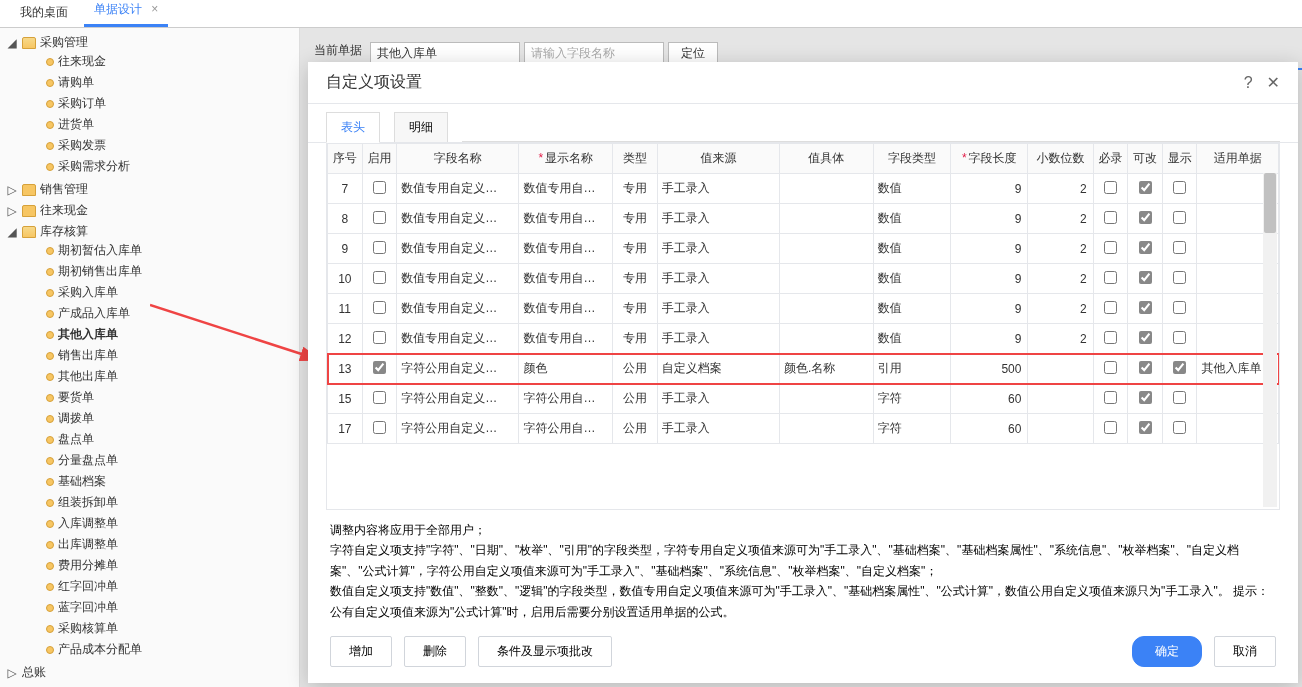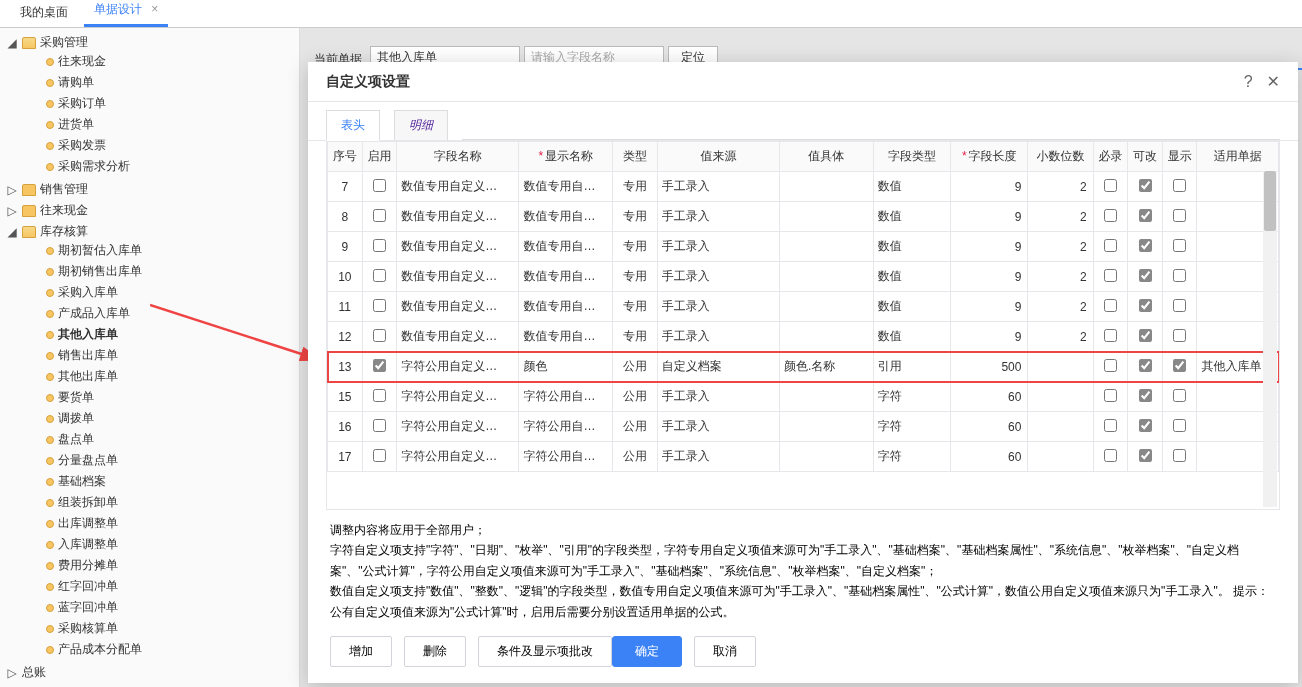--- a/index.html
+++ b/index.html
@@ -22,55 +22,55 @@
 .tree .node { display: flex; align-items: center; gap: 4px; padding-left: 6px;}
 .tree .node .tw { width: 12px; text-align: center; color: #555; cursor: pointer;}
 .tree .node .lbl { cursor: pointer; }
 .tree .node .lbl.sel { font-weight: bold; color: #333;}
 .tree .folder-icon { width: 14px; height: 12px; background: #f7c663; border: 1px solid #d6a13a; border-radius: 2px 2px 0 0; display:inline-block;}
 .tree .folder-icon.open { background: linear-gradient(#f7d98a,#f7c663);}
 .tree .bullet { width: 8px; height: 8px; border-radius: 50%; background: #f7c663; border:1px solid #d6a13a; display:inline-block;}
 .tree .children { padding-left: 20px; }
 
 
-.doc-header { display: flex; align-items: flex-end; gap: 4px; height: 28px; border-bottom: 2px solid #3b82f6; margin-left: 2px; }
+.doc-header { display: flex; align-items: flex-start; gap: 4px; height: 28px; border-bottom: 2px solid #3b82f6; margin-left: 2px; }
 .doc-header .lab { padding: 0 4px; }
 .doc-header .val { border: 1px solid #bbb; background: #fff; padding: 2px 6px; min-width: 150px; height: 22px; display: flex; align-items: center;}
 .doc-header .btn { border: 1px solid #bbb; background: #fff; padding: 2px 12px; height: 22px; cursor:pointer; display:flex; align-items:center;}
 .doc-header .search { min-width: 140px; color: #aaa;}
 .modal { position: absolute; left: 308px; top: 62px; right: 4px; bottom: 4px; background: #fff; box-shadow: 0 4px 20px rgba(0,0,0,0.2); display: flex; flex-direction: column; }
 
 .modal-title { display: flex; align-items: center; justify-content: space-between; padding: 10px 18px; border-bottom: 1px solid #e5e7eb;}
-.modal-title h3 { font-size: 14px; font-weight: 700;}
+.modal-title h3 { font-size: 16px; font-weight: 400;}
 .modal-title .tools { display: flex; gap: 14px; align-items: center;}
 .modal-title .tools span { cursor: pointer; color: #666; font-size: 16px;}
 
 .modal-tabs { display:flex; padding: 0 18px; gap:14px; border-bottom:1px solid #e5e7eb; margin-top: 8px;}
 .modal-tab { padding: 6px 14px; border:1px solid #ddd; border-bottom:none; background:#f7f7f7; cursor:pointer;}
 .modal-tab.active { background:#fff; border-bottom:1px solid #fff; margin-bottom:-1px; color:#3b82f6;}
-.modal-tab:not(.active){ color:#4c1d95;font-style:italic;}
+.modal-tab:not(.active){ color:#000000;}
 .modal-tabs .spacer{ flex:1; border-bottom:1px solid #ddd;}
 
 .grid-wrap { flex:1; overflow:auto; margin: 0 18px; border:1px solid #e5e7eb; border-top:none; position:relative;}
 table.grid { border-collapse: collapse; width: 100%; table-layout: fixed; padding-left: 47px;}
 table.grid th, table.grid td { border: 1px solid #e5e7eb; padding: 6px 4px; text-align: left; overflow: hidden; white-space: nowrap; text-overflow: ellipsis; height:30px;}
 table.grid th { background: #fafafa; font-weight: normal; text-align: center;}
 table.grid th.req::before { content:"*"; color:#e11d48; margin-right:2px;}
 table.grid td.center { text-align:center;}
 table.grid td.right { text-align:right; padding-right:6px;}
 .row-highlight { outline: 2px solid #ef4444; outline-offset: -1px;}
 input[type=checkbox]{ accent-color:#888;}
 input[type=checkbox]:checked{ accent-color:#888;}
 
 
 .notes { padding: 10px 22px 4px; color: #000000; line-height: 1.7; font-size: 12px; max-height: 120px; overflow:auto;}
-.modal-footer { display:flex; justify-content:flex-start; padding: 10px 22px 16px; align-items:center;}
+.modal-footer { display:flex; justify-content:space-between; padding: 10px 22px 16px; align-items:center;}
 .modal-footer .left-btns, .modal-footer .right-btns { display:flex; gap:12px;}
 .btn-default { border:1px solid #d1d5db; background:#fff; padding:6px 18px; border-radius:2px; cursor:pointer;}
-.btn-primary { border:1px solid #3b82f6; background:#3b82f6; color:#fff; padding:6px 22px; border-radius:3px; cursor:pointer;}
+.btn-primary { border:1px solid #3b82f6; background:#3b82f6; color:#fff; padding:6px 22px; border-radius:12px; cursor:pointer;}
 
 
 .vscroll { position:absolute; right:2px; top:30px; bottom:2px; width:14px; background:#f1f1f1;}
 .vscroll .thumb { position:absolute; left:1px; right:1px; top:0; height:60px; background:#c1c1c1; border-radius:2px;}
 
 
 svg.arrow { position:absolute; left: 150px; top: 150px; pointer-events:none; }
 
 </style>
 </head>
@@ -228,27 +228,27 @@
             </li>
             <li>
               <div class="node" style="padding-left:26px">
                 <span class="bullet"></span>
                 <span class="lbl">组装拆卸单</span>
               </div>
             </li>
             <li>
               <div class="node" style="padding-left:26px">
                 <span class="bullet"></span>
+                <span class="lbl">入库调整单</span>
+              </div>
+            </li>
+            <li>
+              <div class="node" style="padding-left:26px">
+                <span class="bullet"></span>
                 <span class="lbl">出库调整单</span>
-              </div>
-            </li>
-            <li>
-              <div class="node" style="padding-left:26px">
-                <span class="bullet"></span>
-                <span class="lbl">入库调整单</span>
               </div>
             </li>
             <li>
               <div class="node" style="padding-left:26px">
                 <span class="bullet"></span>
                 <span class="lbl">费用分摊单</span>
               </div>
             </li>
             <li>
               <div class="node" style="padding-left:26px">
@@ -478,36 +478,20 @@
             <td></td>
             <td>字符</td>
             <td class="right">60</td>
             <td class="right"></td>
             <td class="center"><input type="checkbox" style=""></td>
             <td class="center"><input type="checkbox" checked="" style=""></td>
             <td class="center"><input type="checkbox" style=""></td>
             <td></td>
           </tr>
           <tr>
-            <td class="center">16</td>
-            <td class="center"><input type="checkbox" style=""></td>
-            <td>字符公用自定义…</td>
-            <td>字符公用自…</td>
-            <td class="center">公用</td>
-            <td>手工录入</td>
-            <td></td>
-            <td>字符</td>
-            <td class="right">60</td>
-            <td class="right"></td>
-            <td class="center"><input type="checkbox" style=""></td>
-            <td class="center"><input type="checkbox" checked="" style=""></td>
-            <td class="center"><input type="checkbox" style=""></td>
-            <td></td>
-          </tr>
-          <tr>
             <td class="center">17</td>
             <td class="center"><input type="checkbox" style=""></td>
             <td>字符公用自定义…</td>
             <td>字符公用自…</td>
             <td class="center">公用</td>
             <td>手工录入</td>
             <td></td>
             <td>字符</td>
             <td class="right">60</td>
             <td class="right"></td>

